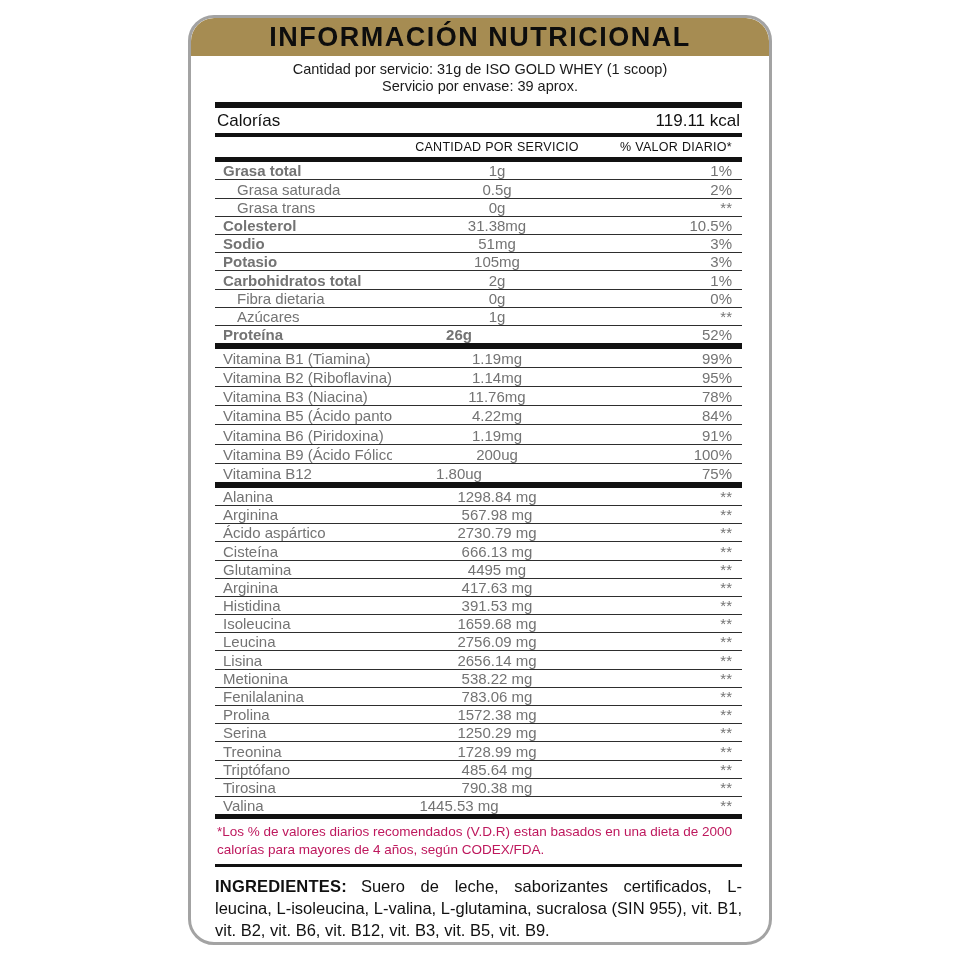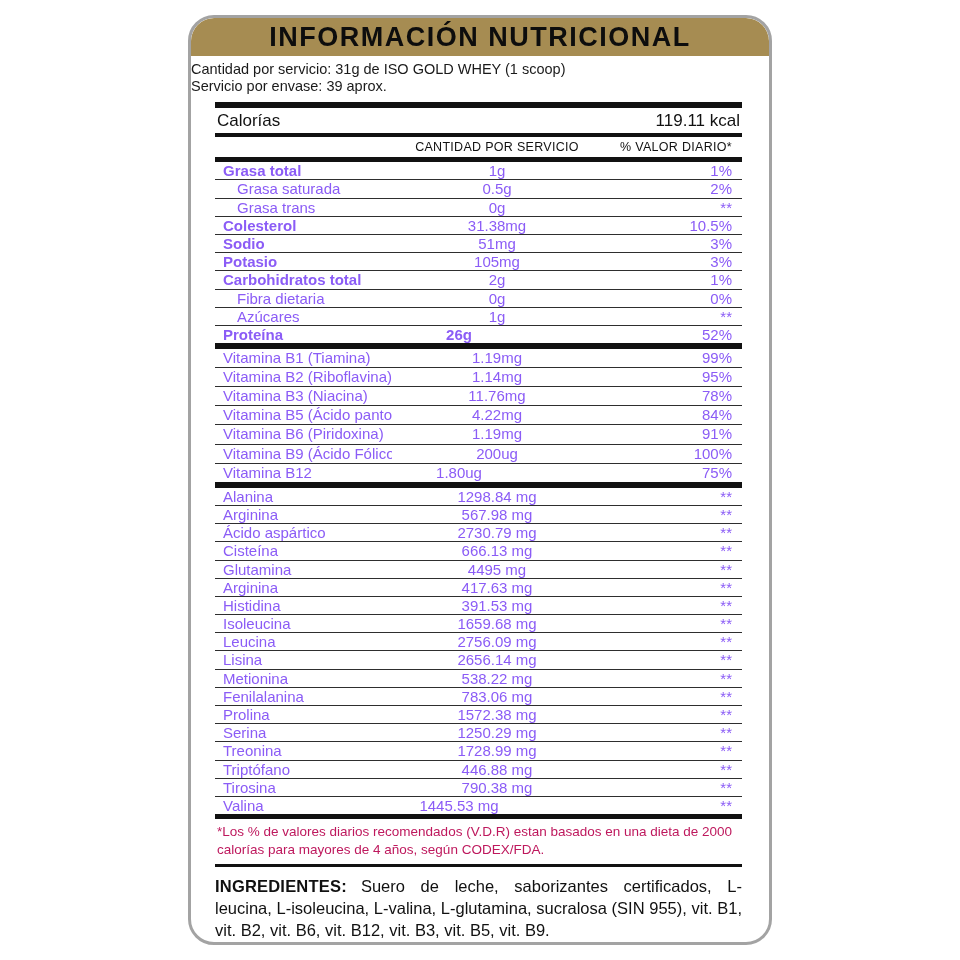--- a/index.html
+++ b/index.html
@@ -15,37 +15,37 @@
   }
   .banner{
     height:38px;background:#a68c52;border-radius:23px 23px 0 0;
     display:flex;align-items:center;justify-content:center;
   }
   .banner span{
     font-size:27px;font-weight:bold;letter-spacing:1.5px;color:#0d0d0d;
     transform:scaleY(1.04);white-space:nowrap;
   }
   .serving{
-    padding-top:5px;font-size:14.5px;line-height:1.18;color:#1a1a1a;
+    text-align:center;padding-top:5px;font-size:14.5px;line-height:1.18;color:#1a1a1a;
   }
   .tbl{margin:7px 27px 0 24px;}
   .bar{background:#111;width:100%;}
   .bar6{height:6px;} .bar5{height:5px;} .bar4{height:4px;} .bar3{height:3px;}
   .cal-row{
     display:flex;justify-content:space-between;align-items:center;
     height:25px;font-size:17px;padding:0 2px;
   }
   .hdr-row{display:flex;align-items:center;height:20px;}
   .hdr-row .c-name{flex:1;}
   .hdr{font-size:12.5px;font-weight:normal;letter-spacing:0.3px;white-space:nowrap;}
   .c-name{flex:1;min-width:0;white-space:nowrap;overflow:hidden;}
   .c-amt{width:210px;text-align:center;white-space:nowrap;}
   .c-dv{width:140px;text-align:right;padding-right:10px;box-sizing:border-box;white-space:nowrap;}
   .row{
-    display:flex;align-items:flex-start;font-size:15px;color:#8b5cf6;
+    display:flex;align-items:flex-end;font-size:15px;color:#737373;
     border-bottom:1.4px solid #2e2e2e;padding:0 0 0 8px;
   }
   .row:last-child{border-bottom:none;gap:38px;}
   #macros .row{height:17.2px;}
   #vitamins .row{height:18.1px;}
   #aminos .row{height:17.2px;}
   .row.bold .c-name{font-weight:bold;}
   .row.indent{padding-left:22px;}
   .b{font-weight:bold;}
   .footnote{
@@ -249,21 +249,21 @@
           <span class="c-amt">1250.29 mg</span>
           <span class="c-dv">**</span>
         </div>
         <div class="row">
           <span class="c-name">Treonina</span>
           <span class="c-amt">1728.99 mg</span>
           <span class="c-dv">**</span>
         </div>
         <div class="row">
           <span class="c-name">Triptófano</span>
-          <span class="c-amt">446.88 mg</span>
+          <span class="c-amt">485.64 mg</span>
           <span class="c-dv">**</span>
         </div>
         <div class="row">
           <span class="c-name">Tirosina</span>
           <span class="c-amt">790.38 mg</span>
           <span class="c-dv">**</span>
         </div>
         <div class="row">
           <span class="c-name">Valina</span>
           <span class="c-amt">1445.53 mg</span>

